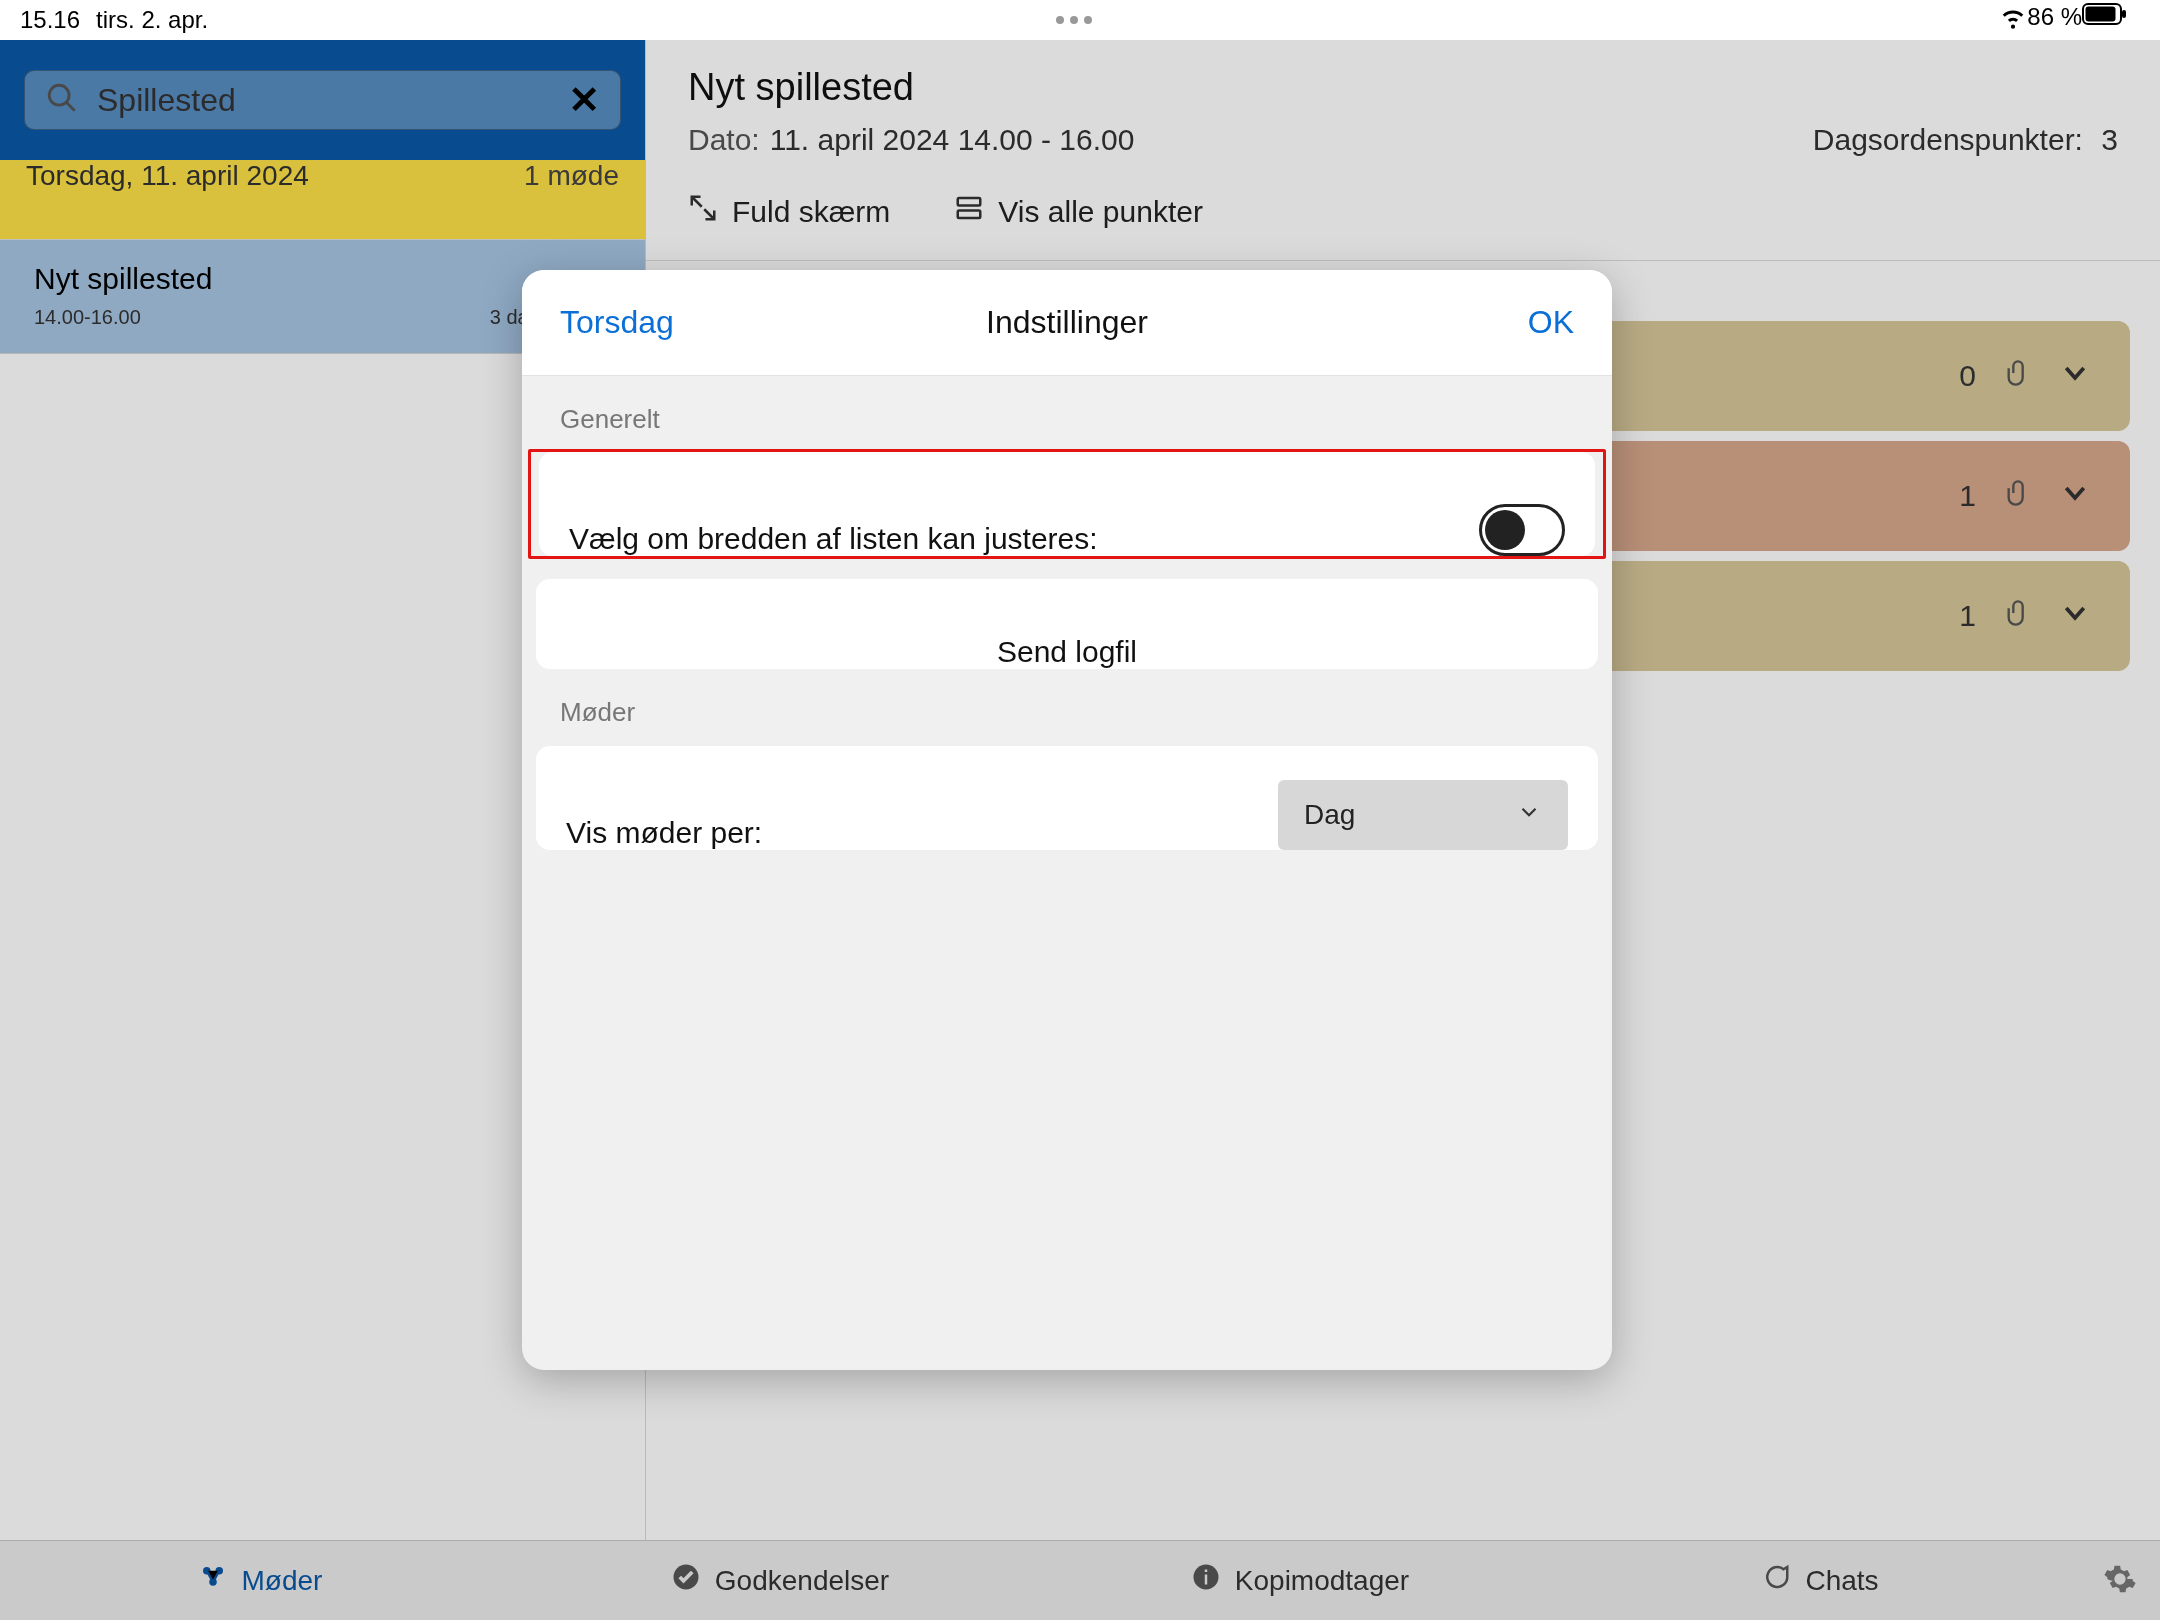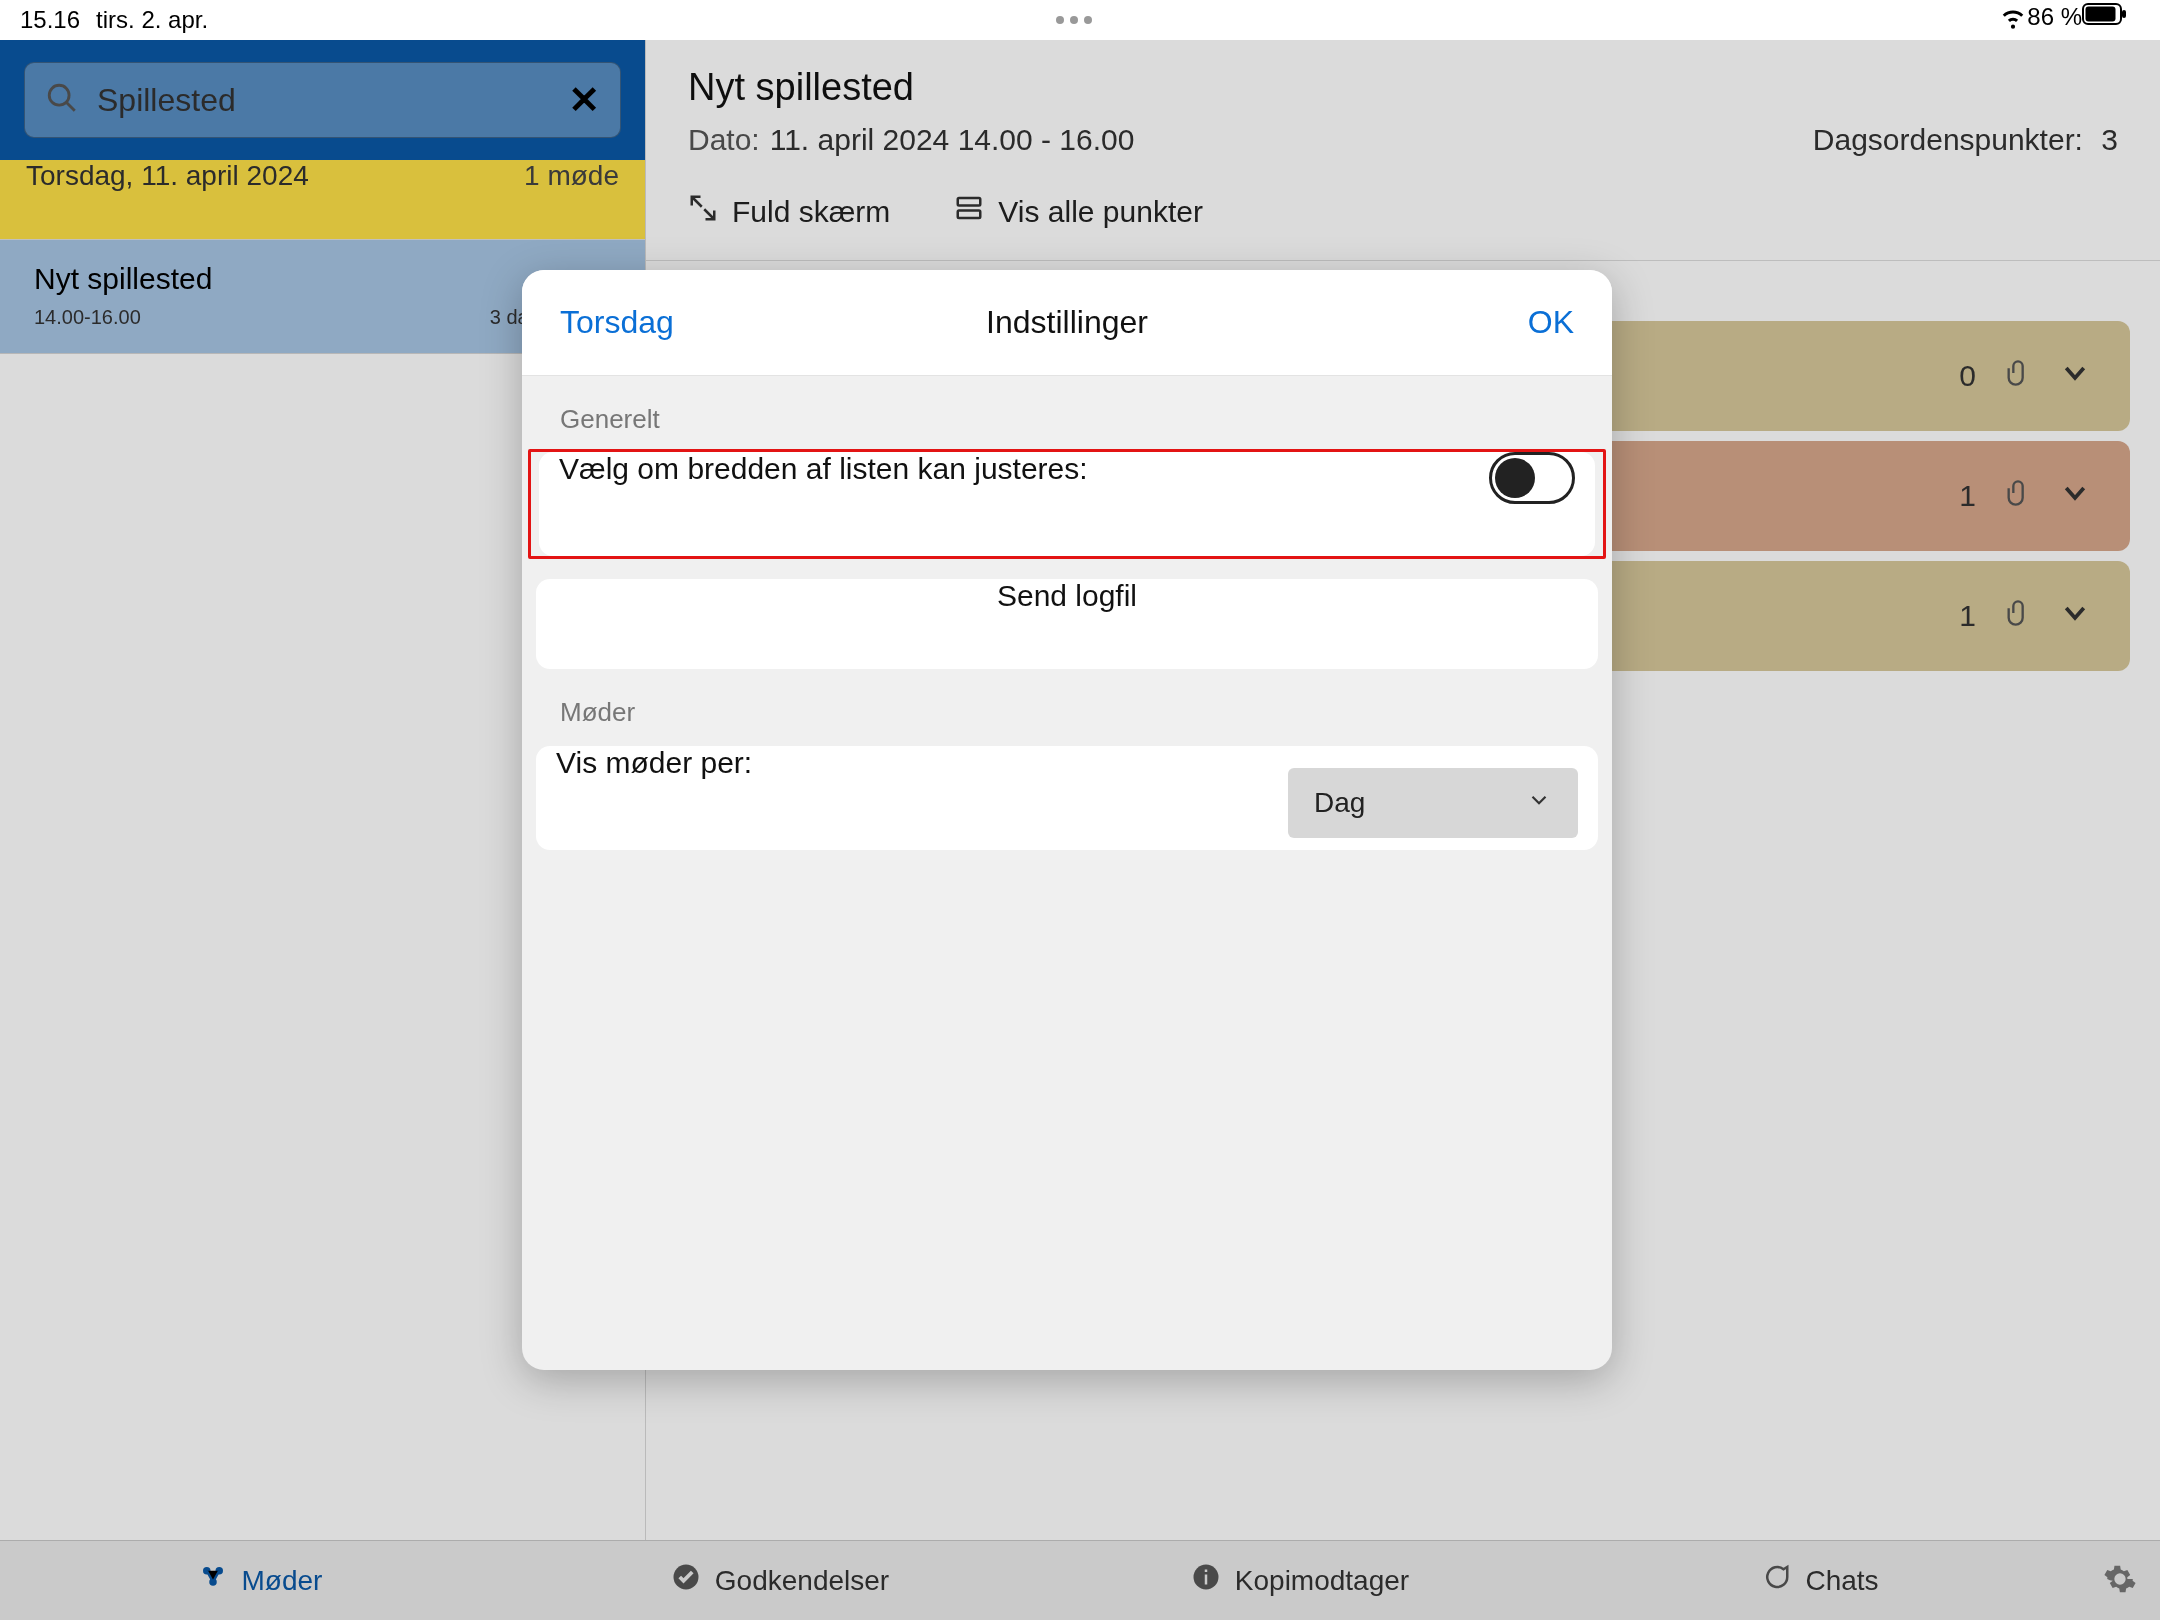--- a/index.html
+++ b/index.html
@@ -17,21 +17,21 @@
 
   
   .app { position: absolute; top: 40px; left: 0; right: 0; bottom: 0; }
 
   
   .dim { position: absolute; inset: 0; background: rgba(0,0,0,0.14); z-index: 50; }
 
   
   .sidebar { position: absolute; top: 0; left: 0; width: 646px; bottom: 80px; background: #fff; border-right: 1px solid #d9d9d9; }
   .sidebar-header { background: #0a58a6; height: 120px; display: flex; align-items: center; padding: 0 24px; }
-  .search-box { flex: 1; height: 76px; background: rgba(255,255,255,0.32); border: 1px solid rgba(0,0,0,0.3); border-radius: 10px; display: flex; align-items: center; padding: 0 20px; gap: 18px; }
+  .search-box { flex: 1; height: 60px; background: rgba(255,255,255,0.32); border: 1px solid rgba(0,0,0,0.3); border-radius: 10px; display: flex; align-items: center; padding: 0 20px; gap: 18px; }
   .search-box .mag svg { width: 34px; height: 34px; }
   .search-box input { flex: 1; background: transparent; border: none; outline: none; font-size: 32px; color: #333; }
   .search-box .clear { font-size: 38px; font-weight: 700; color: #000; cursor: pointer; }
 
   .date-row { height: 80px; background: #fde047; border-bottom: 1px solid #e0e0e0; display: flex; padding: 0 26px; font-size: 28px; color: #333; }
   .date-row .count { margin-left: auto; color: #444; }
 
   .meeting-item { background: #a7c5e4; padding: 22px 34px 24px; border-bottom: 1px solid #d5d5d5; }
   .meeting-item .title { font-size: 30px; color: #000; margin-bottom: 10px; }
   .meeting-item .sub { display: flex; font-size: 20px; color: #333; }
@@ -68,21 +68,21 @@
   .tab-wrap { position: relative; flex:1; display:flex; justify-content:center; }
 
   
   .modal { position: absolute; z-index: 100; left: 522px; top: 230px; width: 1090px; height: 1100px; background: #f0f0f0; border-radius: 22px; overflow: hidden; box-shadow: 0 10px 40px rgba(0,0,0,0.25); }
   .modal-header { height: 106px; background: #fff; display: flex; align-items: center; padding: 0 38px; border-bottom: 1px solid #e3e3e3; }
   .modal-header .btn { font-size: 32px; color: #0a6fd6; cursor: pointer; }
   .modal-header .title { position: absolute; left: 50%; transform: translateX(-50%); font-size: 32px; color: #111; }
   .modal-header .ok { margin-left: auto; }
 
   .section-label { padding: 28px 38px 14px; font-size: 26px; color: #777; }
-  .setting-row { background: #fff; border-radius: 14px; margin: 0 14px; padding: 0 20px; display: flex; align-items: flex-start; font-size: 30px; color: #111; }
+  .setting-row { background: #fff; border-radius: 14px; margin: 0 14px; padding: 0 30px; display: flex; align-items: flex-end; font-size: 30px; color: #111; }
   .setting-row.toggle-row { height: 104px; }
   .red-outline { border: 3px solid #e31414; border-radius: 2px; margin: 0 6px; }
   .red-outline .setting-row { margin: 0 8px; }
 
   .toggle { margin-left: auto; width: 86px; height: 52px; border-radius: 26px; border: 3px solid #222; background: #fff; position: relative; }
   .toggle .knob { position: absolute; left: 3px; top: 3px; width: 40px; height: 40px; background: #222; border-radius: 50%; }
 
   .setting-row.centered { justify-content: center; height: 90px; margin-top: 20px; }
 
   .setting-row.select-row { height: 104px; margin-top: 4px; }

